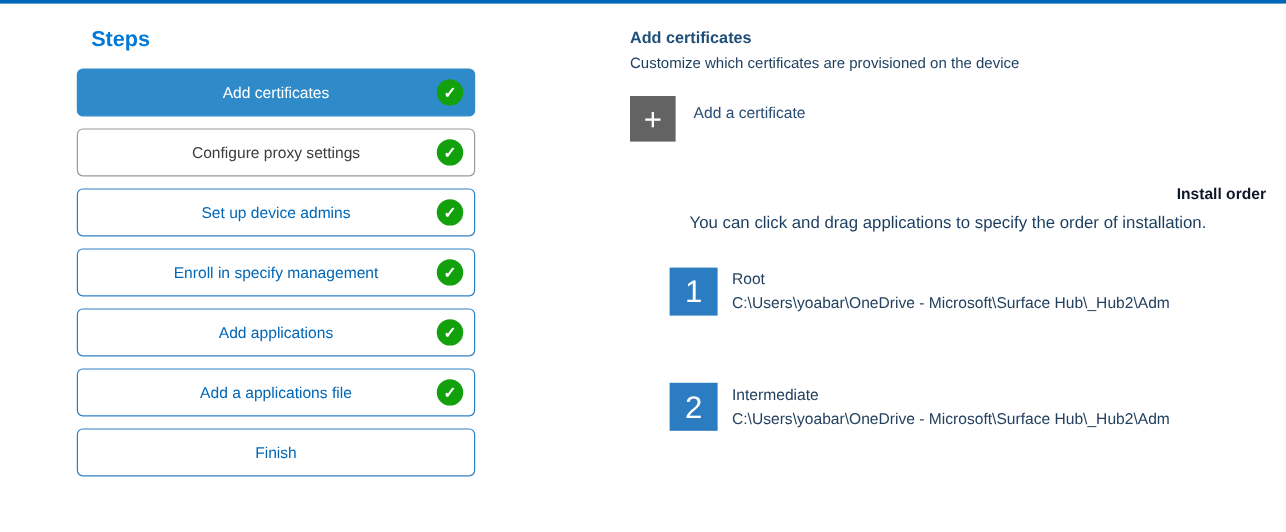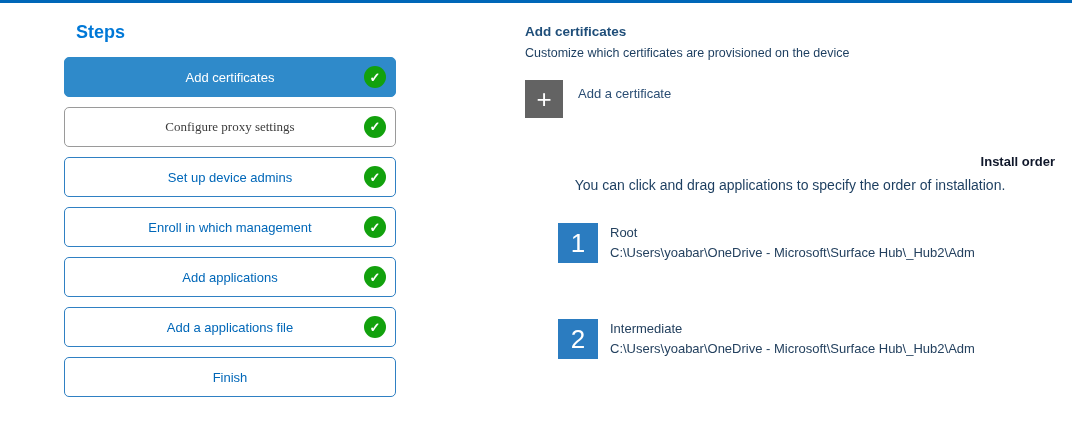--- a/index.html
+++ b/index.html
@@ -39,21 +39,20 @@
     cursor: pointer;
   }
   .step.active {
     background: #2f8aca;
     border-color: #2f8aca;
     color: #ffffff;
   }
   .step.muted {
     border-color: #9a9a9a;
     color: #3c3c3c;
-    font-family: Liberation Serif, serif;
   }
   .check {
     position: absolute; right: 9px; top: 50%;
     transform: translateY(-50%);
     width: 22px; height: 22px;
     border-radius: 50%;
     background: #12a10d;
     color: #ffffff;
     font-size: 13px; font-weight: bold;
     display: flex; align-items: center; justify-content: center;
@@ -136,21 +135,21 @@
     <span>Configure proxy settings</span>
     <span class="check">✓</span>
   </div>
 
   <div class="step">
     <span>Set up device admins</span>
     <span class="check">✓</span>
   </div>
 
   <div class="step">
-    <span>Enroll in which management</span>
+    <span>Enroll in specify management</span>
     <span class="check">✓</span>
   </div>
 
   <div class="step">
     <span>Add applications</span>
     <span class="check">✓</span>
   </div>
 
   <div class="step">
     <span>Add a applications file</span>

